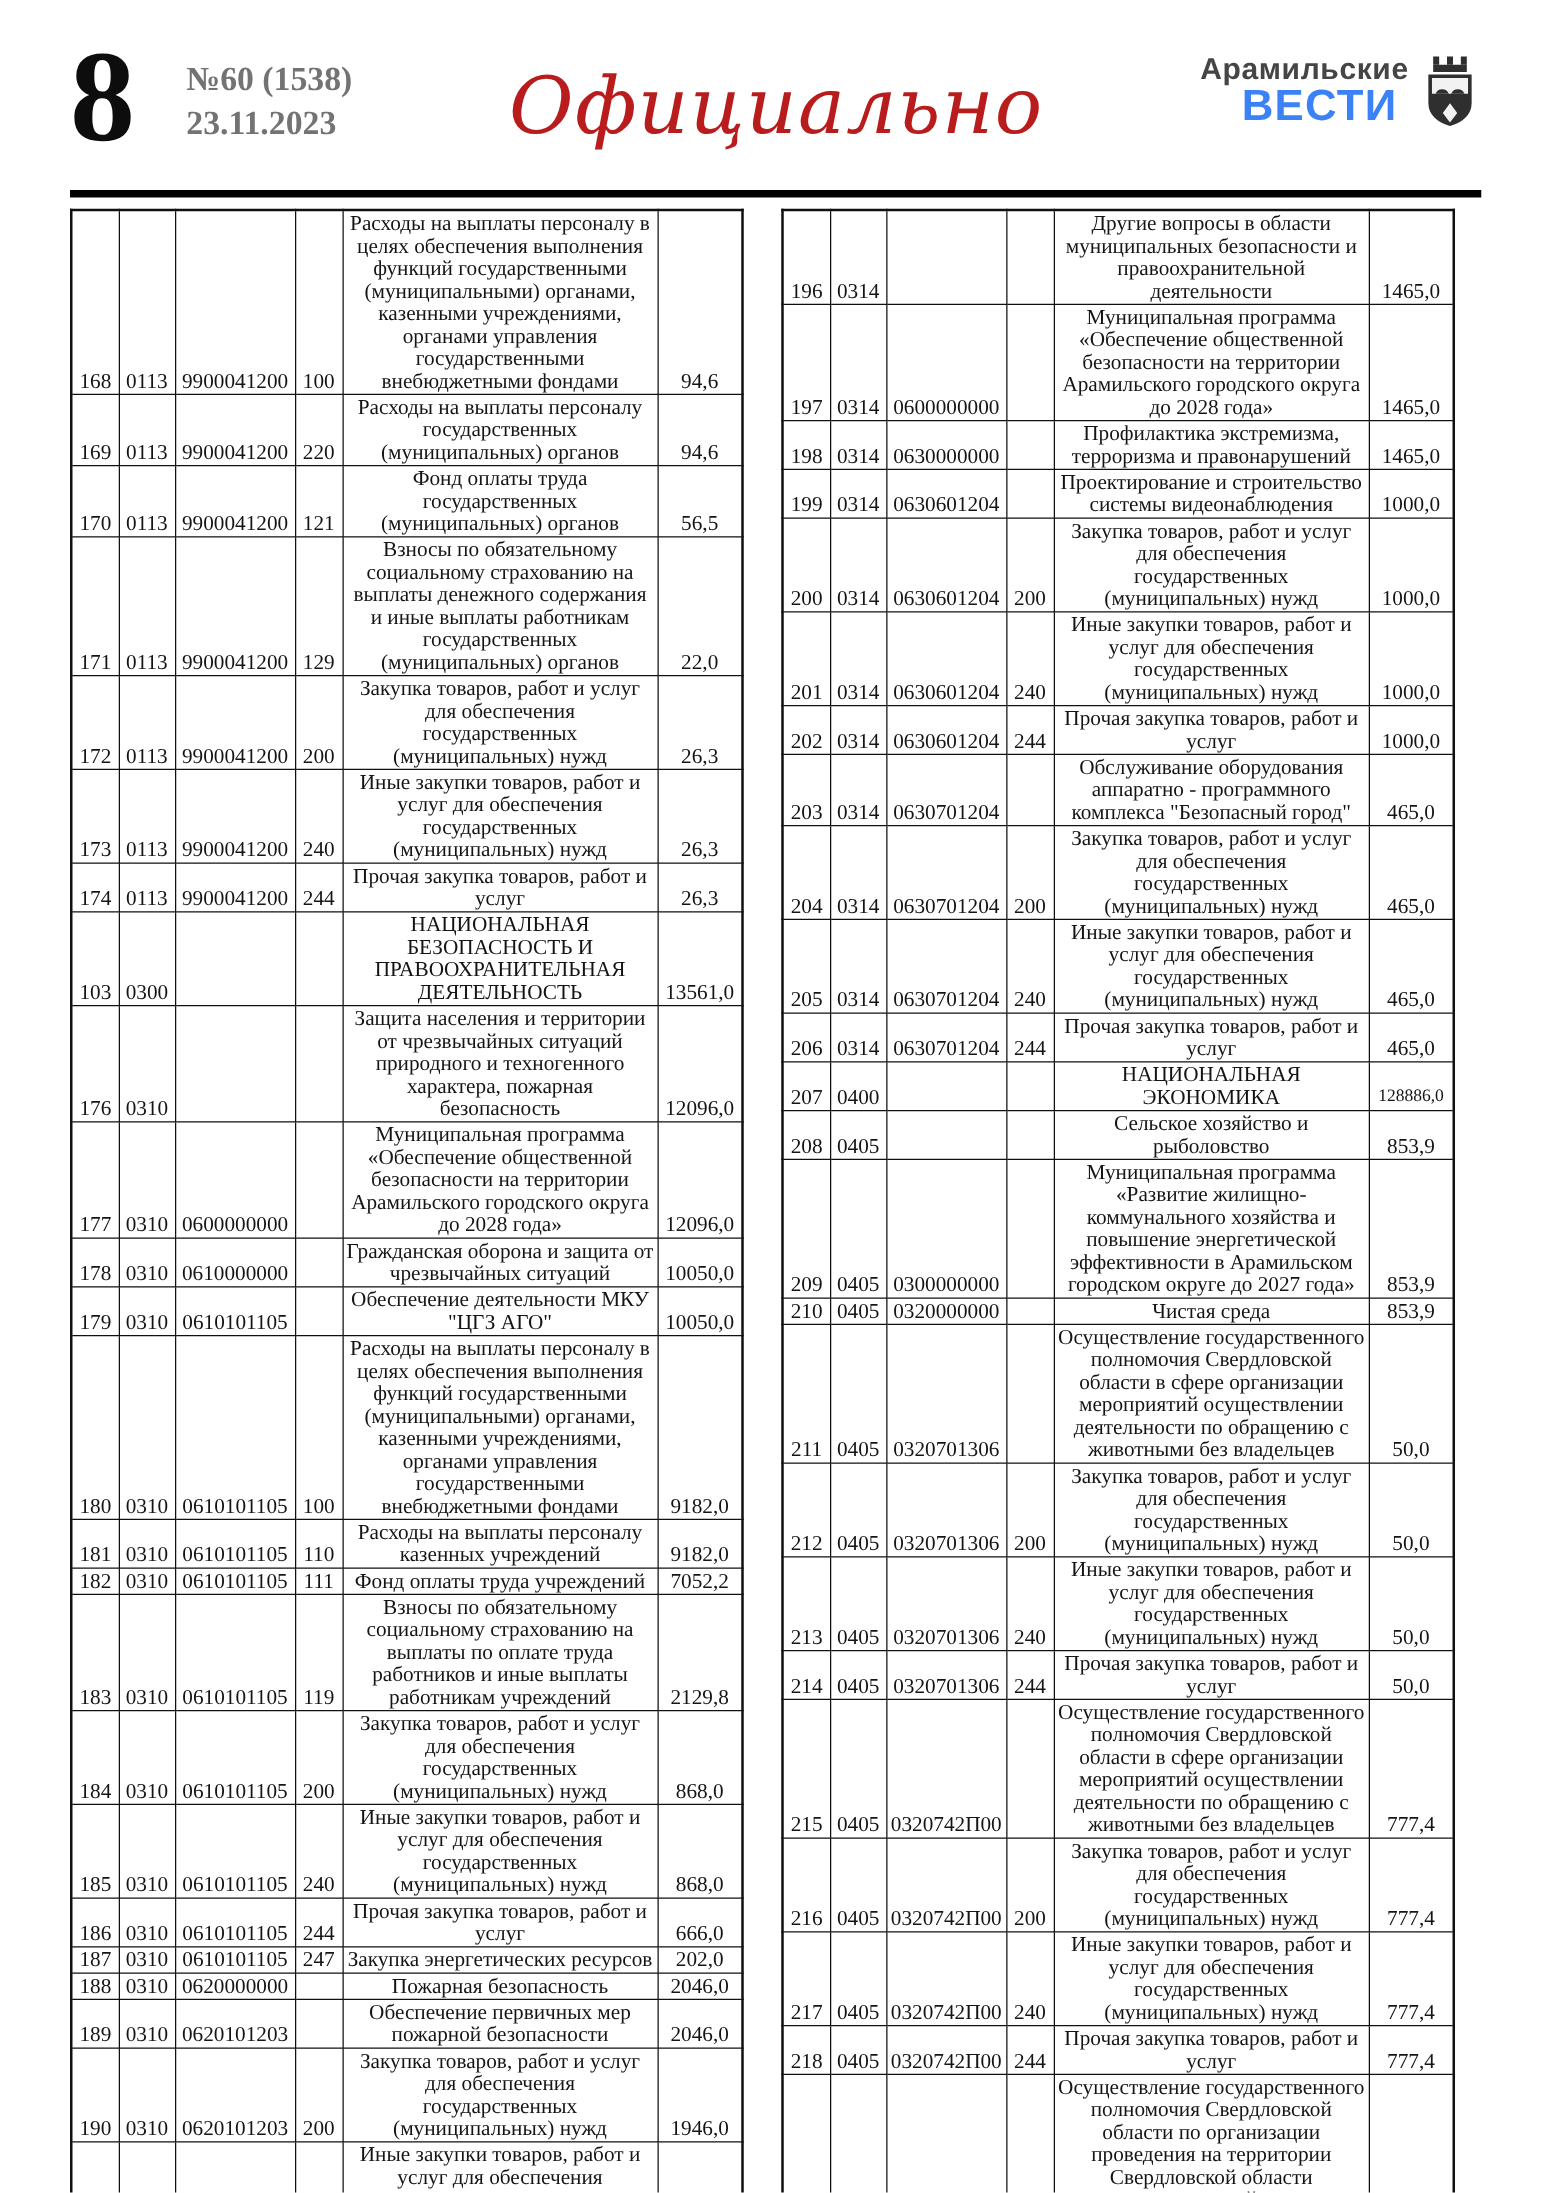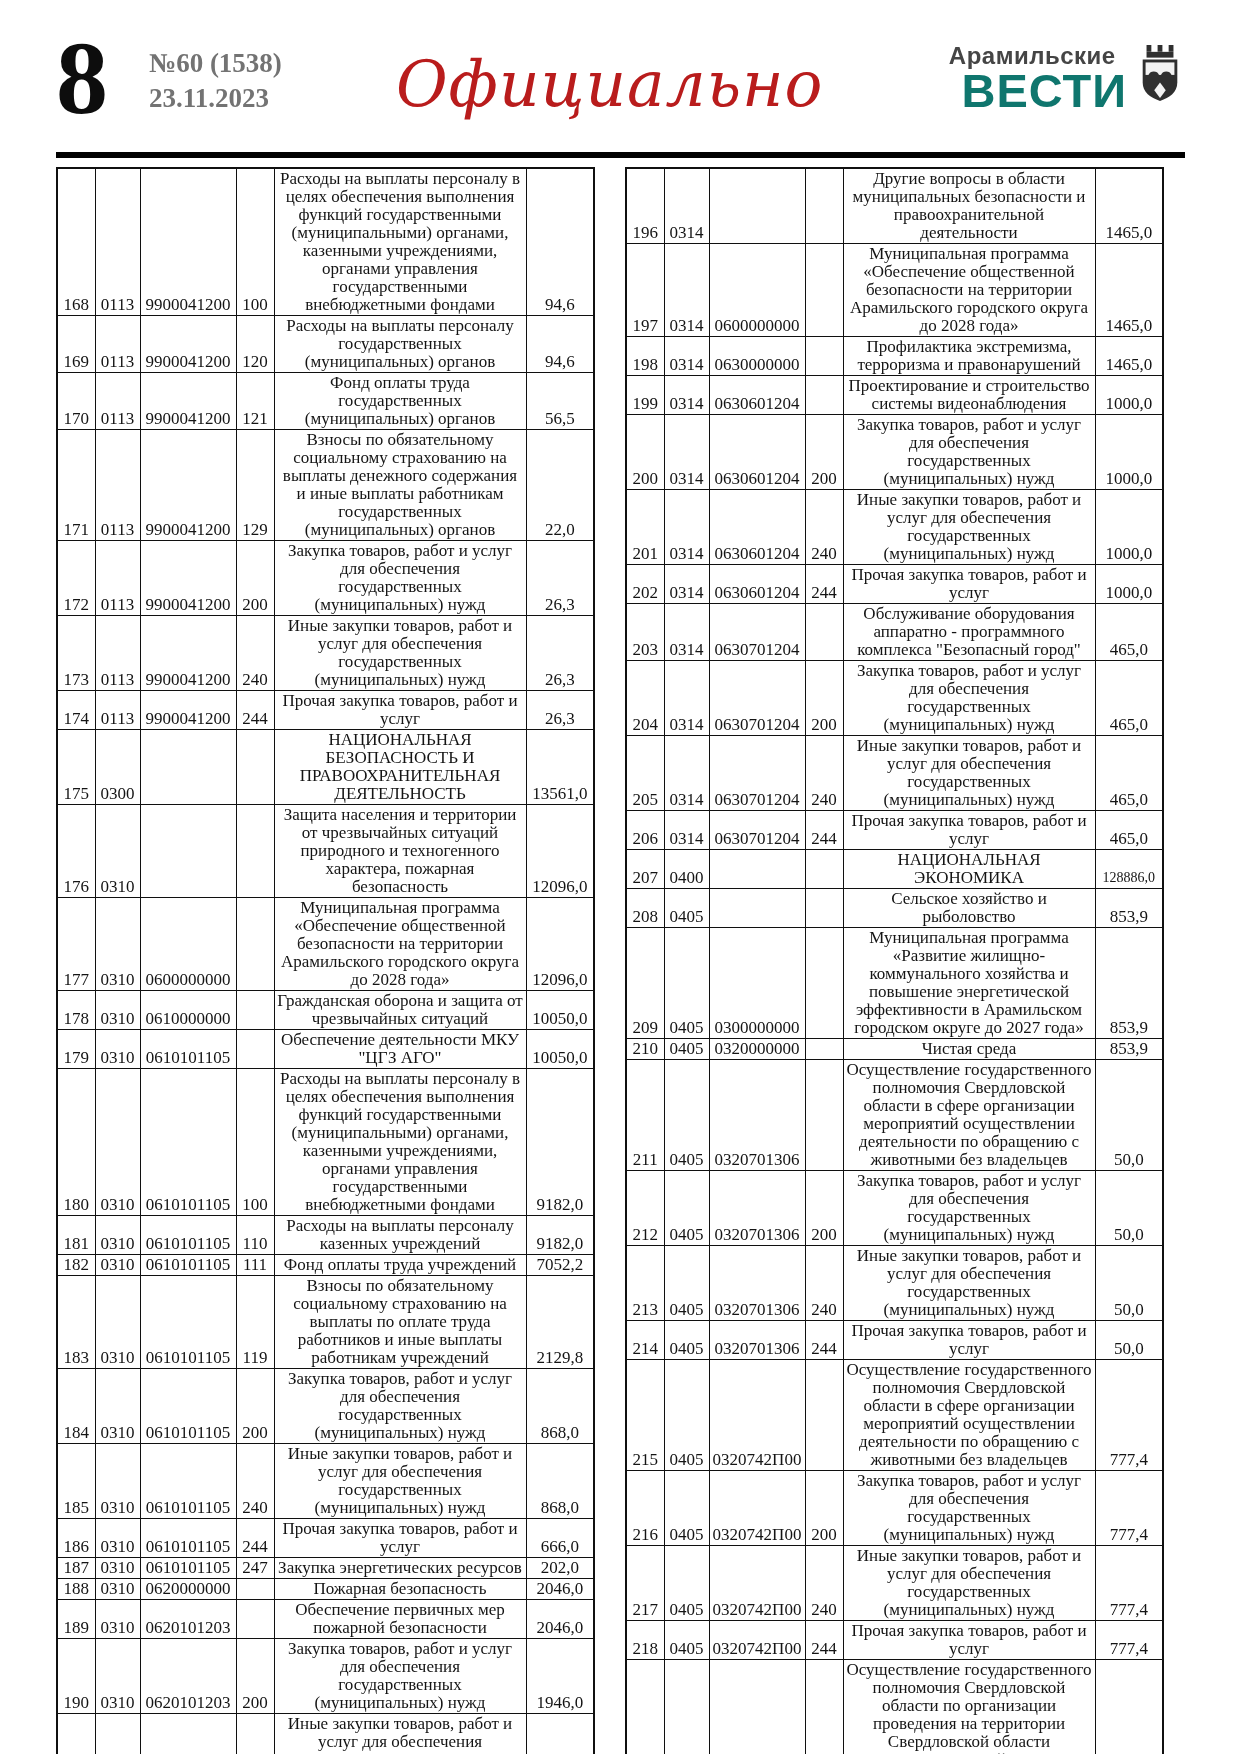--- a/index.html
+++ b/index.html
@@ -20,21 +20,21 @@
     white-space:nowrap;
   }
   .section-title{
     flex:1;text-align:center;
     font-family:"DejaVu Serif", serif;font-style:italic;font-weight:500;
     font-size:63px;margin-top:18px;color:#b91c1c;letter-spacing:1px;
   }
   .brand{display:flex;align-items:flex-start;gap:8px;margin-top:12px;}
   .brand-text{text-align:center;font-family:"Liberation Sans", sans-serif;}
   .brand-top{font-size:24px;font-weight:700;color:#454545;letter-spacing:0.5px;text-align:center;}
-  .brand-bottom{font-size:47px;font-weight:700;color:#0f766e;line-height:0.88;letter-spacing:1px;margin-left:24px;}
+  .brand-bottom{font-size:35px;font-weight:700;color:#3b82f6;line-height:0.88;letter-spacing:1px;margin-left:24px;}
   .crest{flex:0 0 auto;}
 
   .header-rule{height:6px;background:#000;margin-top:4px;}
 
   
   .content{display:flex;gap:30px;padding-top:9px;align-items:flex-start;}
   table.budget{
     border-collapse:collapse;table-layout:fixed;width:537px;
     border:2.5px solid #101010;
   }
@@ -95,21 +95,21 @@
             <td class="c-sec">0113</td>
             <td class="c-code">9900041200</td>
             <td class="c-vid">100</td>
             <td class="c-desc">Расходы на выплаты персоналу в целях обеспечения выполнения функций государственными (муниципальными) органами, казенными учреждениями, органами управления государственными внебюджетными фондами</td>
             <td class="c-amt">94,6</td>
           </tr>
           <tr>
             <td class="c-num">169</td>
             <td class="c-sec">0113</td>
             <td class="c-code">9900041200</td>
-            <td class="c-vid">120</td>
+            <td class="c-vid">220</td>
             <td class="c-desc">Расходы на выплаты персоналу государственных (муниципальных) органов</td>
             <td class="c-amt">94,6</td>
           </tr>
           <tr>
             <td class="c-num">170</td>
             <td class="c-sec">0113</td>
             <td class="c-code">9900041200</td>
             <td class="c-vid">121</td>
             <td class="c-desc">Фонд оплаты труда государственных (муниципальных) органов</td>
             <td class="c-amt">56,5</td>
@@ -140,21 +140,21 @@
           </tr>
           <tr>
             <td class="c-num">174</td>
             <td class="c-sec">0113</td>
             <td class="c-code">9900041200</td>
             <td class="c-vid">244</td>
             <td class="c-desc">Прочая закупка товаров, работ и услуг</td>
             <td class="c-amt">26,3</td>
           </tr>
           <tr>
-            <td class="c-num">175</td>
+            <td class="c-num">103</td>
             <td class="c-sec">0300</td>
             <td class="c-code"></td>
             <td class="c-vid"></td>
             <td class="c-desc">НАЦИОНАЛЬНАЯ БЕЗОПАСНОСТЬ И ПРАВООХРАНИТЕЛЬНАЯ ДЕЯТЕЛЬНОСТЬ</td>
             <td class="c-amt">13561,0</td>
           </tr>
           <tr>
             <td class="c-num">176</td>
             <td class="c-sec">0310</td>
             <td class="c-code"></td>

